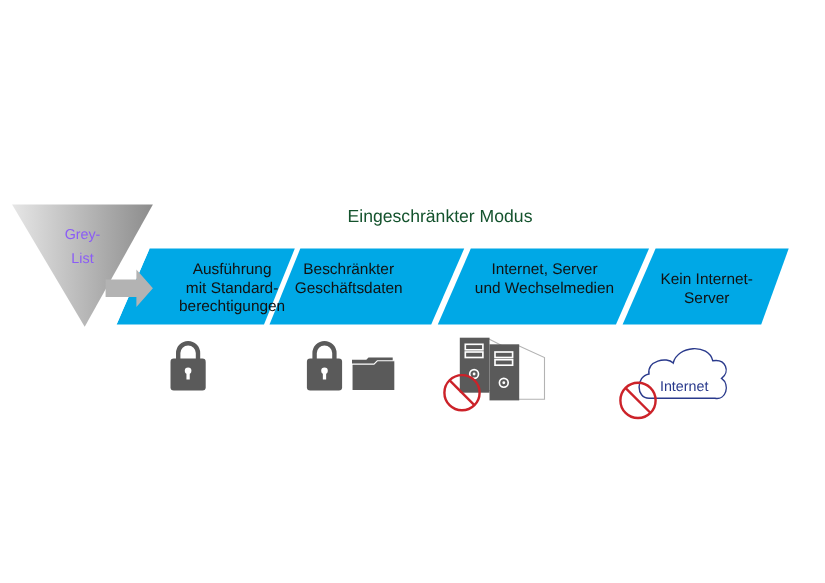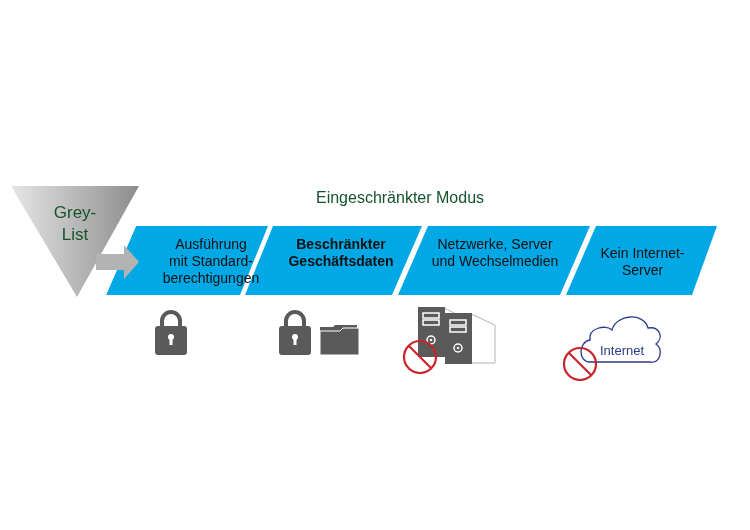--- a/index.html
+++ b/index.html
@@ -3,21 +3,21 @@
   <meta charset="utf-8">
   <style>
     html, body { margin: 0; padding: 0; background: #ffffff; }
     body { width: 750px; height: 530px; position: relative; overflow: hidden;
            font-family: "Liberation Sans", sans-serif; color: #111111; }
     svg.diagram { position: absolute; left: 0; top: 0; }
     .label { position: absolute; text-align: center; font-size: 14px; line-height: 17px; color: #111; }
     .title { position: absolute; left: 260px; width: 280px; top: 189px; text-align: center;
              font-size: 16px; color: #14532d; }
     .grey-label { position: absolute; left: 30px; width: 90px; top: 202px; text-align: center;
-                  font-size: 17px; line-height: 22px; color: #14532d; }
+                  font-size: 13px; line-height: 22px; color: #8b5cf6; }
     .icon-text { font-family: "Liberation Sans", sans-serif; }
   </style>
 </head>
 <body>
 
 <svg class="diagram" width="750" height="530" viewBox="0 0 750 530">
   <defs>
     <linearGradient id="greyGrad" x1="0" y1="0" x2="1" y2="0">
       <stop offset="0" stop-color="#e6e6e6"></stop>
       <stop offset="1" stop-color="#8c8c8c"></stop>
@@ -89,24 +89,24 @@
   <div>List</div>
 </div>
 
 <div class="title">Eingeschränkter Modus</div>
 
 <div class="label" style="left:156px; width:110px; top:236px;">
   <div>Ausführung</div>
   <div>mit Standard-</div>
   <div>berechtigungen</div>
 </div>
-<div class="label" style="left:276px; width:130px; top:236px;font-weight:bold;">
+<div class="label" style="left:252px; width:130px; top:236px;">
   <div>Beschränkter</div>
   <div>Geschäftsdaten</div>
 </div>
 <div class="label" style="left:420px; width:150px; top:236px;">
-  <div>Netzwerke, Server</div>
+  <div>Internet, Server</div>
   <div>und Wechselmedien</div>
 </div>
 <div class="label" style="left:585px; width:115px; top:245px;">
   <div>Kein Internet-</div>
   <div>Server</div>
 </div>
 
 </body></html>

